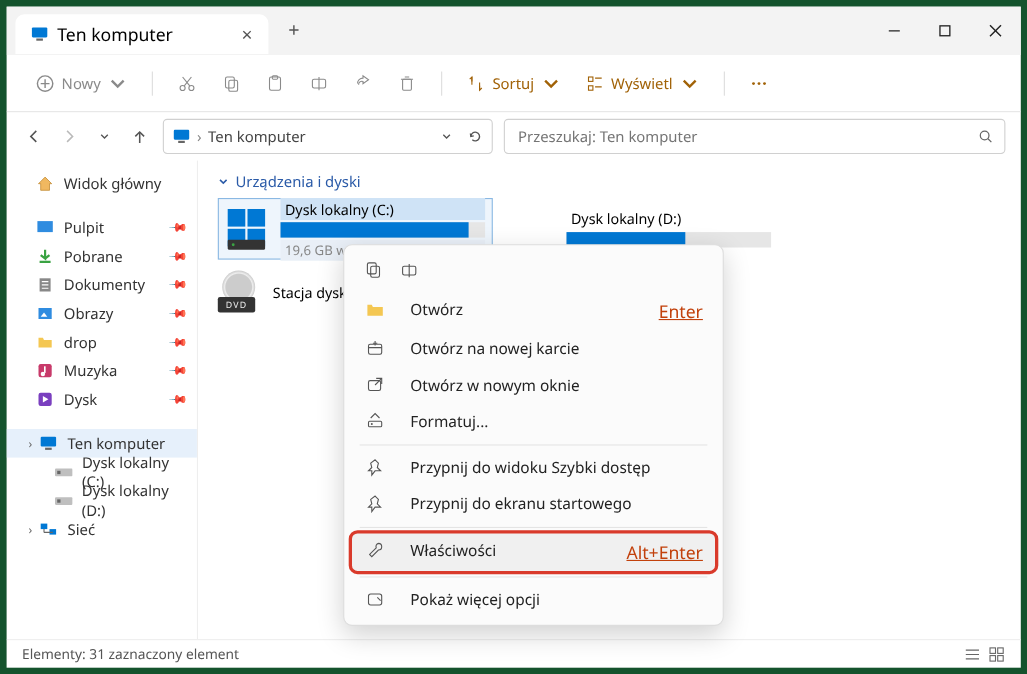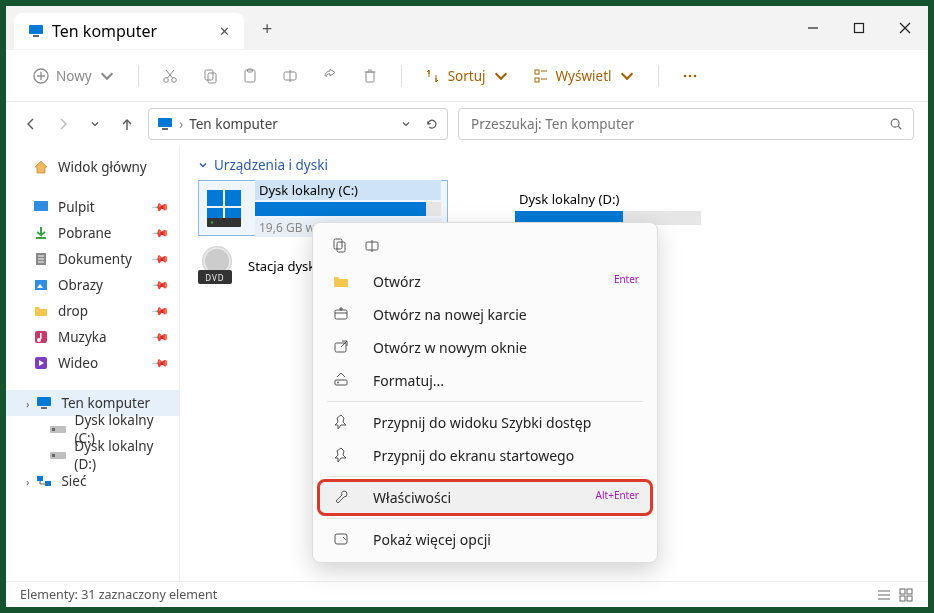--- a/index.html
+++ b/index.html
@@ -62,21 +62,21 @@
 .dvd-icon { width: 40px; height: 40px; position: relative; }
 .dvd-icon .disc { width: 30px; height: 30px; border-radius: 50%; background: radial-gradient(circle, #ccc 55%, #eee 60%, #ccc 70%); position: absolute; top: 0; left: 4px; }
 .dvd-icon .tray { width: 34px; height: 14px; background: #333; border-radius: 2px; position: absolute; bottom: 2px; left: 0; color: #eee; font-size: 8px; display: flex; align-items: center; justify-content: center; letter-spacing: 1px; }
 
 
 .ctxmenu { position: absolute; top: 216px; left: 306px; width: 346px; background: #fbfbfb; border: 1px solid #ddd; border-radius: 8px; box-shadow: 0 8px 24px rgba(0,0,0,0.18); padding: 6px; font-size: 14px; }
 .ctx-top { display: flex; gap: 10px; padding: 6px 10px 8px 10px; }
 .ctx-top .ico { width: 22px; height: 22px; display: flex; align-items: center; justify-content: center; color: #444; }
 .ctx-item { display: flex; align-items: flex-start; gap: 22px; padding: 7px 12px; border-radius: 4px; color: #222; position: relative; }
 .ctx-item .ico { width: 20px; display: flex; justify-content: center; color: #555; }
-.ctx-item .hint { margin-left: auto; color: #a21caf; font-size: 10px; }
+.ctx-item .hint { margin-left: auto; color: #c2410c; font-size: 16px; text-decoration: underline; }
 .ctx-sep { height: 1px; background: #e4e4e4; margin: 4px 8px; }
 .ctx-item.highlight { background: #f0f0f0; }
 .ctx-item.marked { outline: 3px solid #d93a2b; outline-offset: -1px; border-radius: 6px; }
 
 
 .status { height: 26px; border-top: 1px solid #eee; display: flex; align-items: center; padding: 0 14px; font-size: 12.5px; color: #555; }
 .status .view { margin-left: auto; display: flex; gap: 6px; color: #666; }
 
 svg { display: block; }
 </style>
@@ -333,21 +333,21 @@
           <span>Muzyka</span>
           <span class="pin">📌</span>
         </div>
       <div class="side-item">
           <span class="ico">
             <svg width="16" height="16">
               <rect x="2" y="2" width="12" height="12" rx="2" fill="#7a3fbf"></rect>
               <polygon points="6,5 11,8 6,11" fill="#fff"></polygon>
             </svg>
           </span>
-          <span>Wideo</span>
+          <span>Dysk</span>
           <span class="pin">📌</span>
         </div>
       <div class="side-gap"></div>
       <div class="side-item sel" style="padding-left:20px">
           <span style="margin-right:-2px;color:#666;font-size:11px">›</span>
           <span class="ico">
             <svg width="16" height="16" viewBox="0 0 16 16">
               <rect x="1" y="2" width="14" height="9" rx="1" fill="#0078d4"></rect>
               <rect x="5" y="12" width="6" height="2" fill="#666"></rect>
             </svg>

